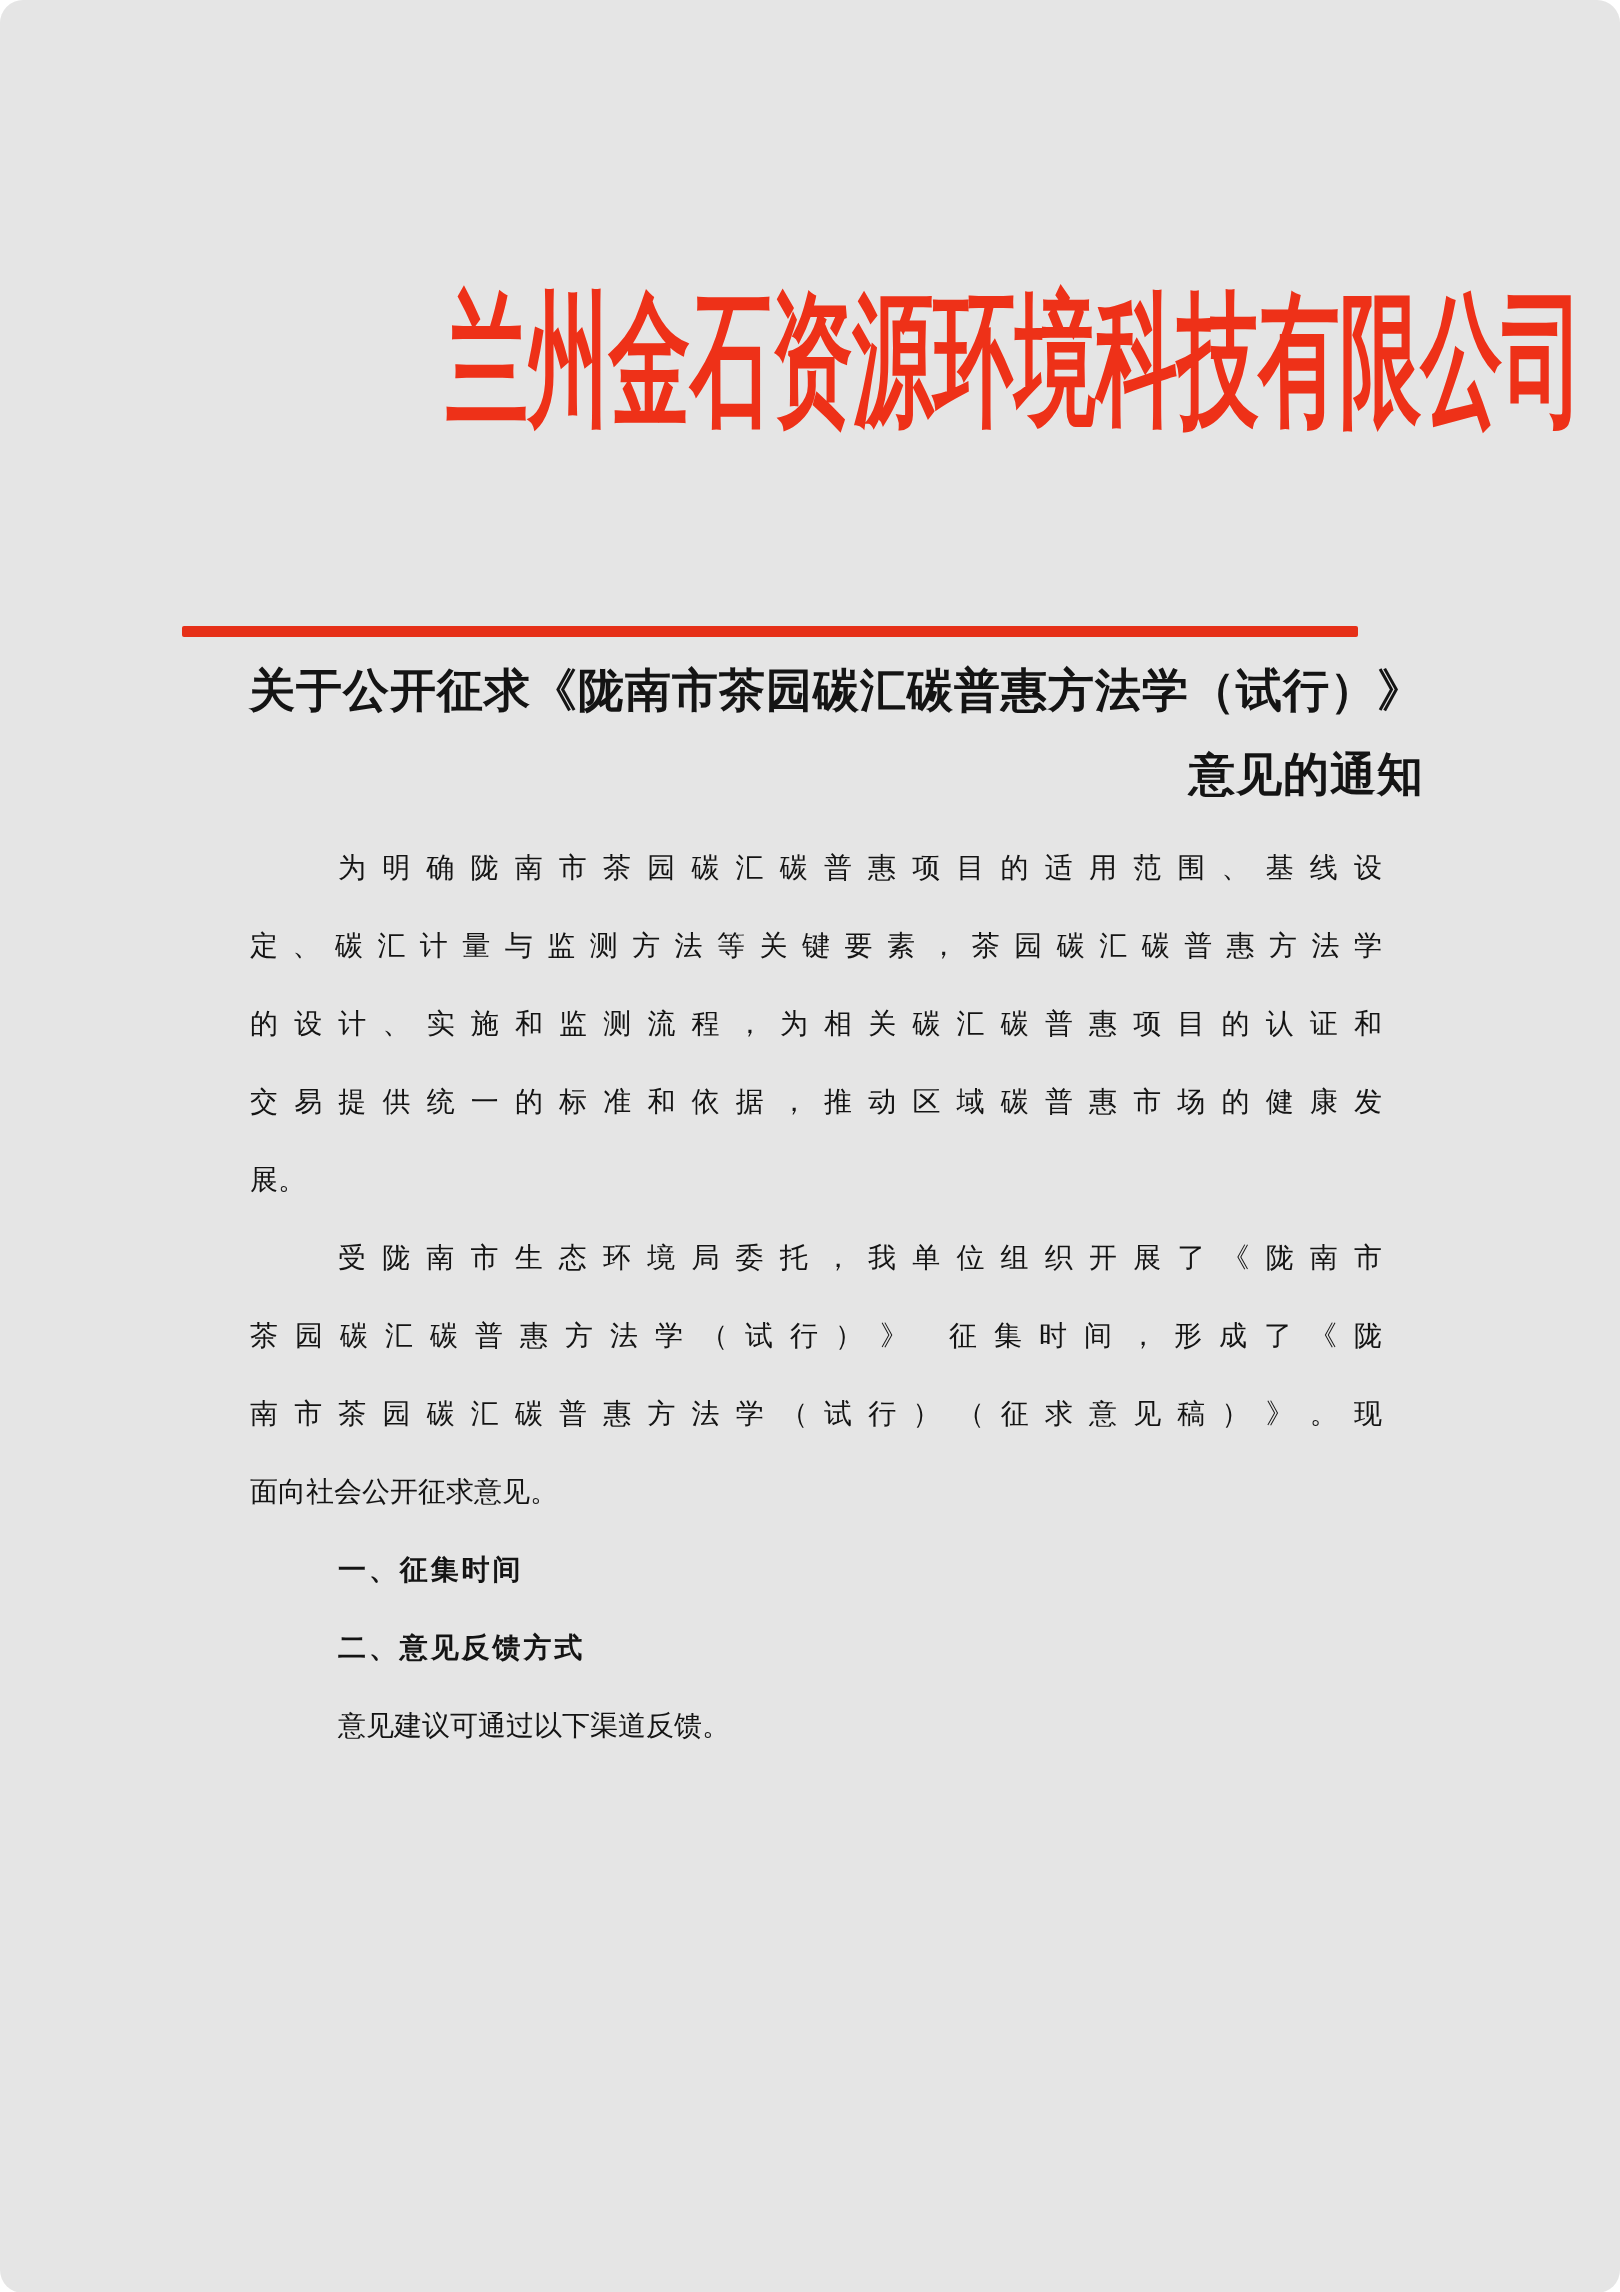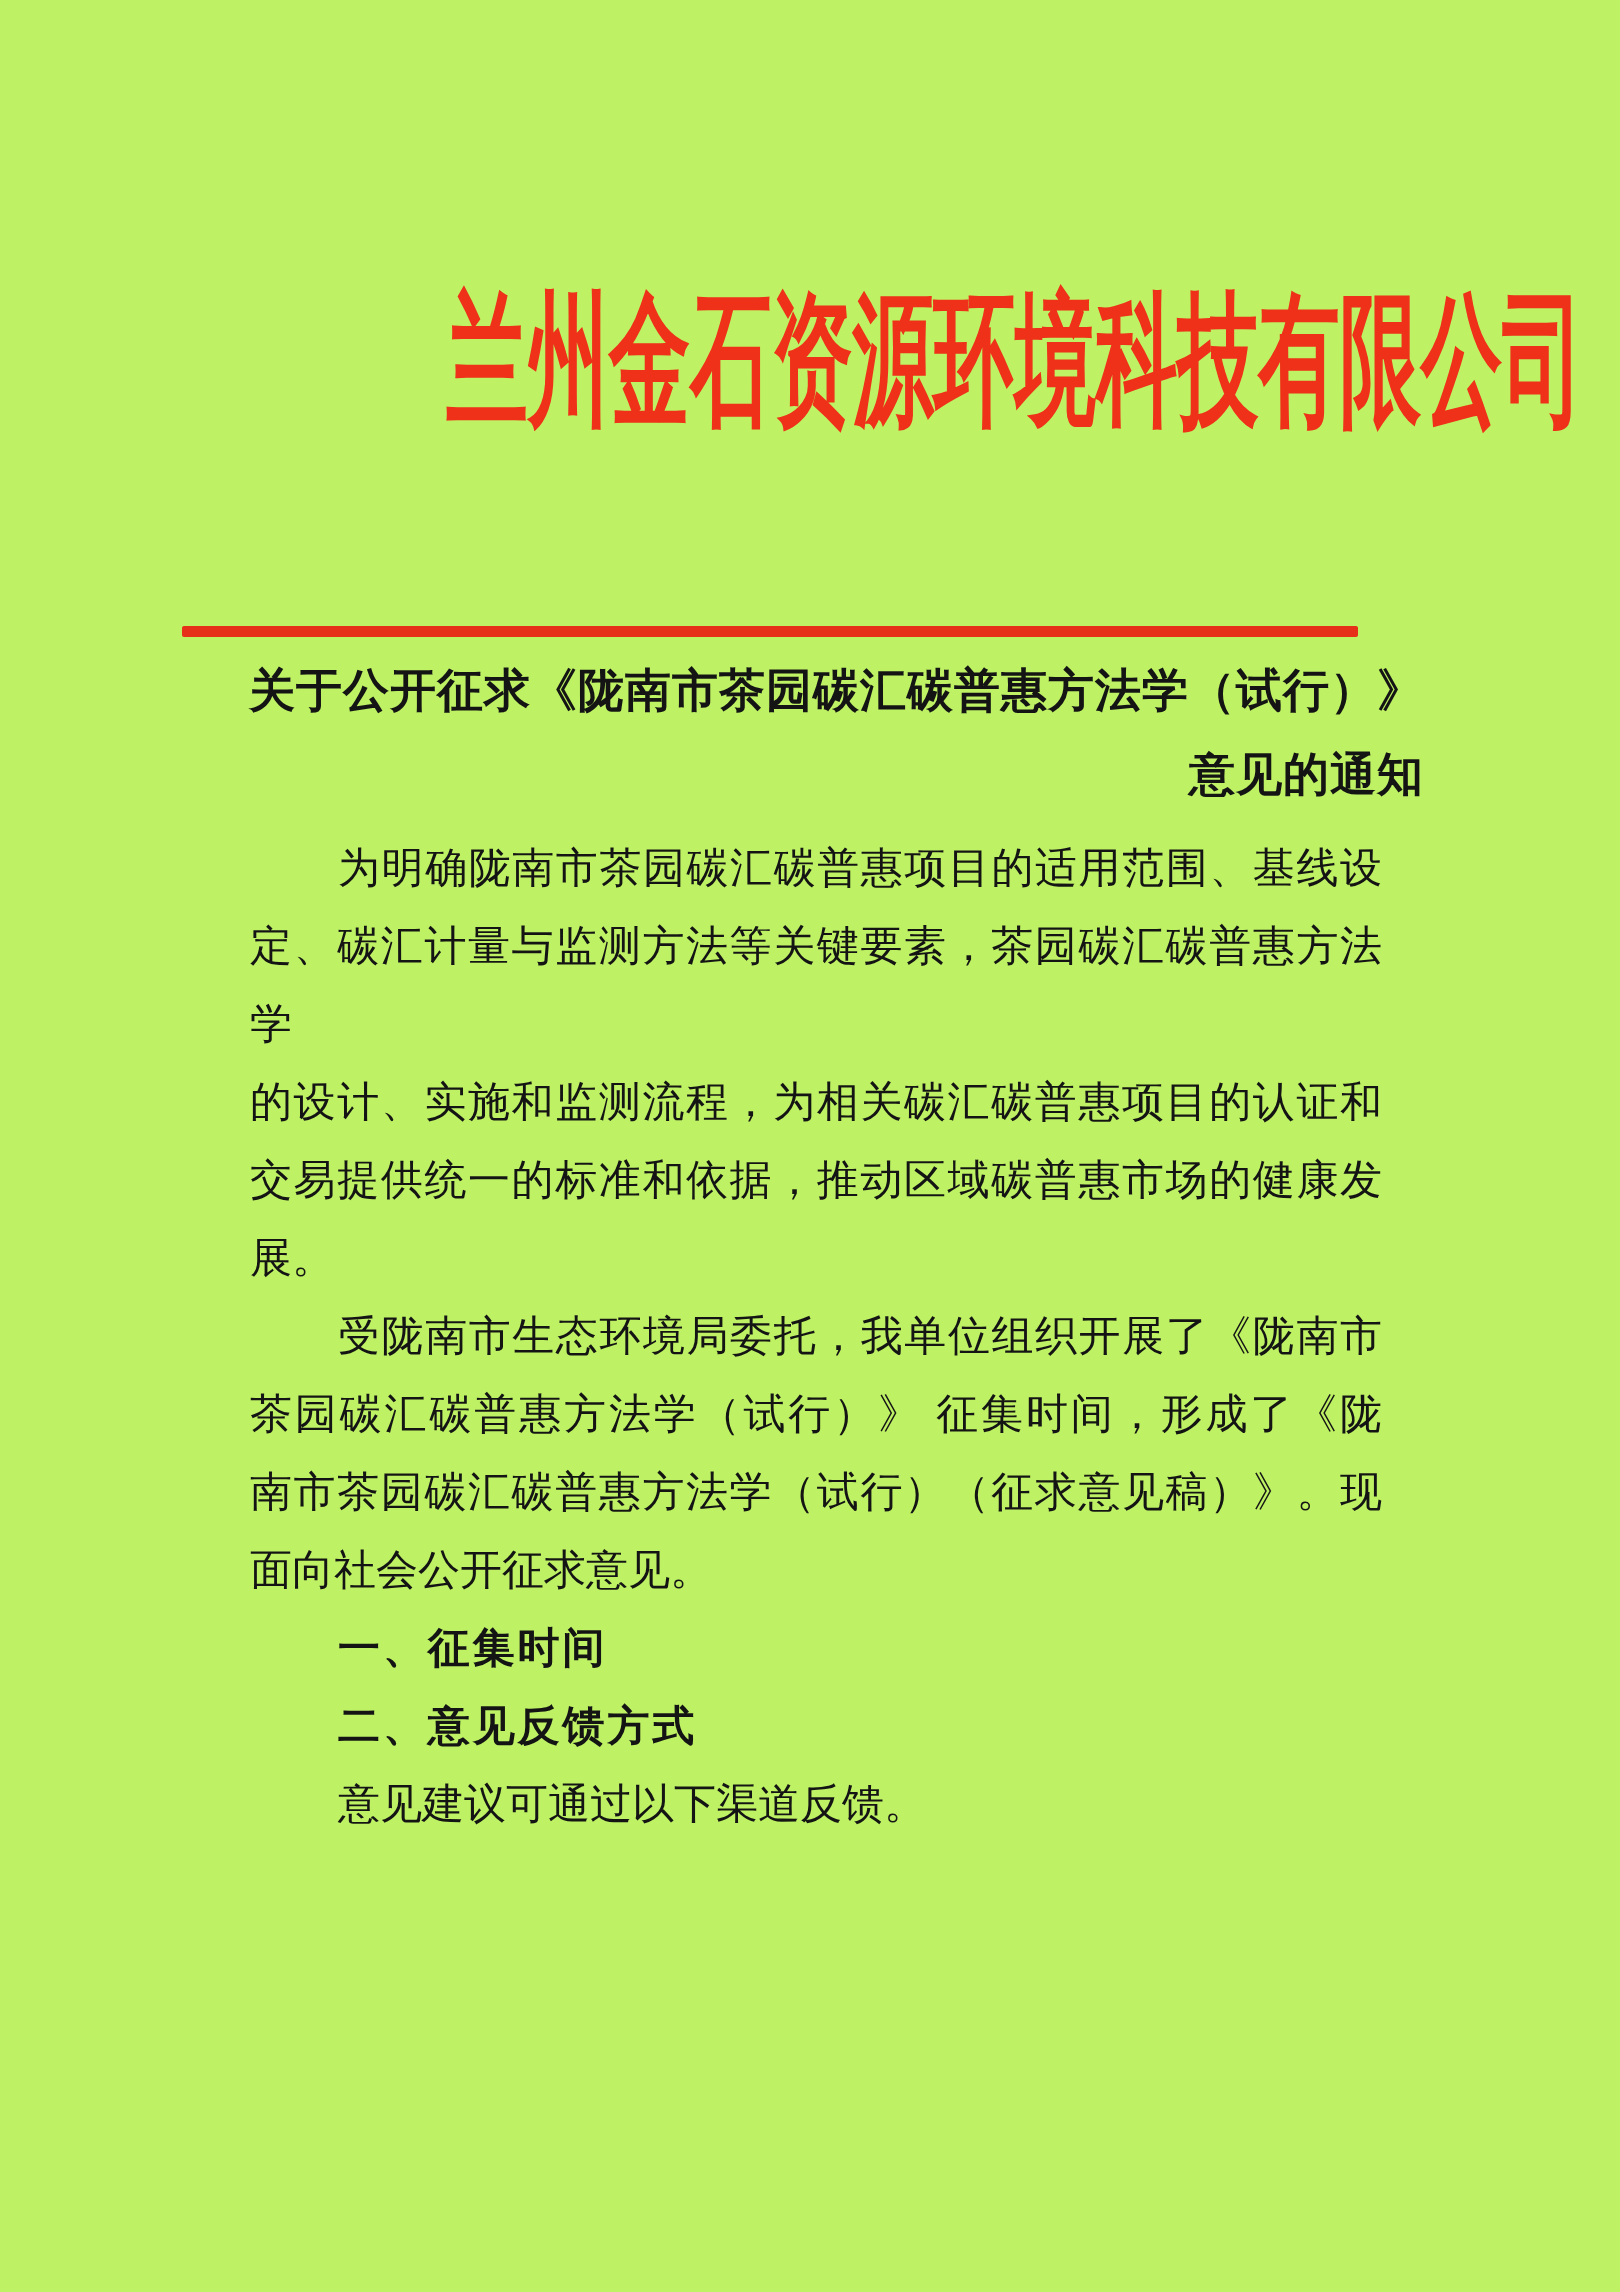--- a/index.html
+++ b/index.html
@@ -4,23 +4,24 @@
 <style>
   html, body {
     margin: 0;
     padding: 0;
     background: #ffffff;
   }
   .page {
     position: relative;
     width: 1620px;
     height: 2293px;
-    background: #bef264;
+    background: #e5e5e5;
     overflow: hidden;
     font-family: "Liberation Serif", "DejaVu Serif", serif;
+    border-radius: 23px;
   }
   
   .company-header {
     position: absolute;
     top: 288px;
     left: 0;
     width: 1620px;
     text-align: center;
     line-height: 147px;
     white-space: nowrap;
@@ -53,21 +54,21 @@
     font-weight: bold;
     line-height: 84px;
     letter-spacing: 1px;
   }
   
   .doc-body {
     position: absolute;
     top: 829px;
     left: 250px;
     width: 1132px;
-    font-size: 42px;
+    font-size: 28px;
     line-height: 78px;
   }
   .line {
     min-height: 78px;
   }
   .line.fill {
     text-align: justify;
     text-align-last: justify;
   }
   .line.indent {

